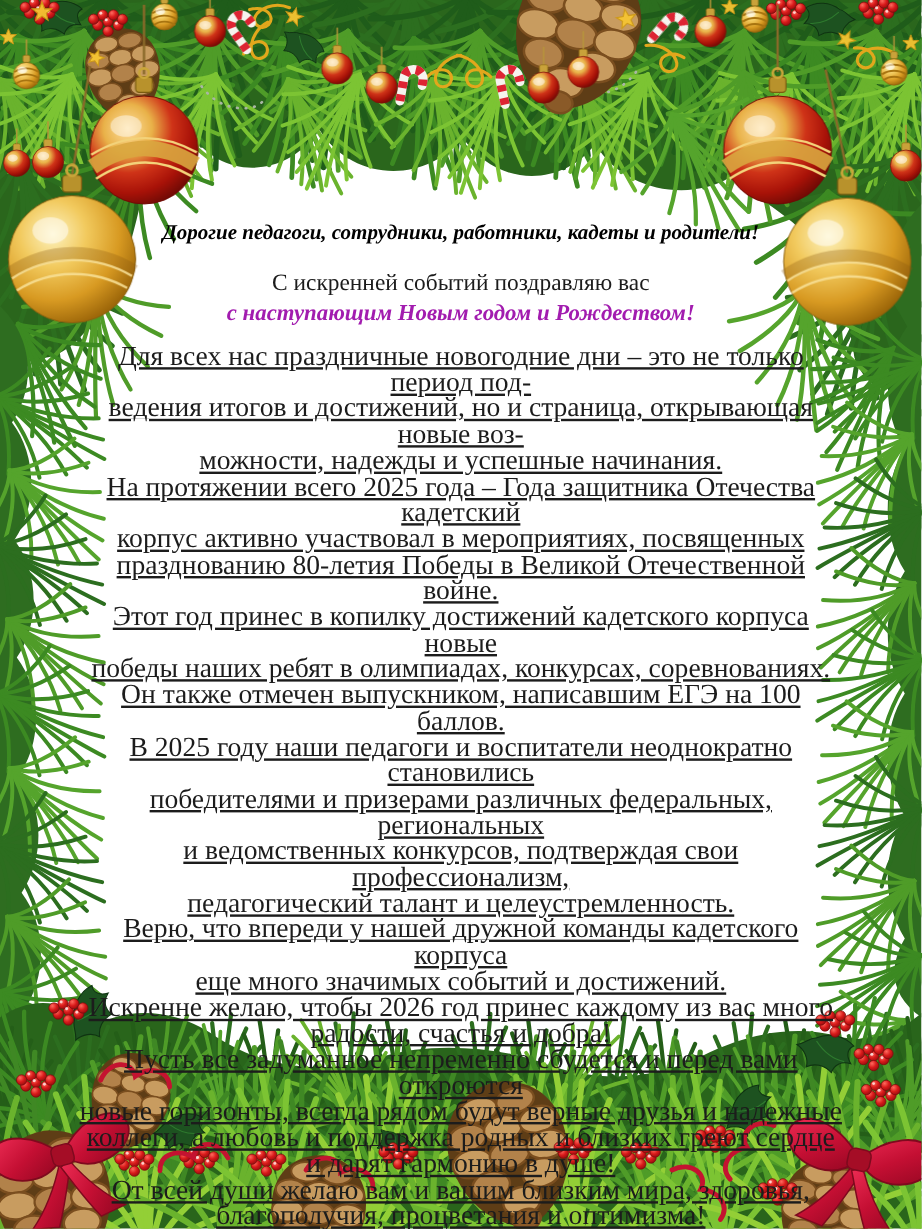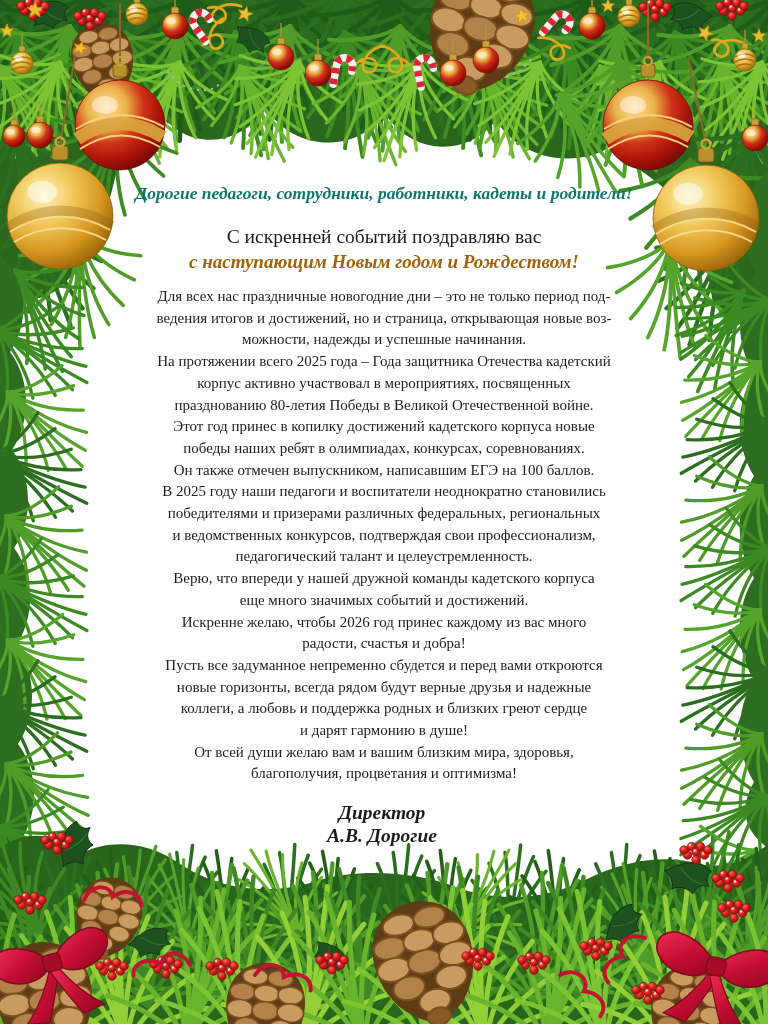--- a/index.html
+++ b/index.html
@@ -6,29 +6,29 @@
   .page{
     position:relative;width:768px;height:1024px;background:#ffffff;
     overflow:hidden;font-family:"Liberation Serif","DejaVu Serif",serif;
   }
   .decor{position:absolute;left:0;top:0;width:768px;height:1024px;pointer-events:none;}
   .content{
     position:absolute;left:64px;top:183px;width:640px;text-align:center;color:#1c1c1c;
   }
   .heading{
     margin:0;font-size:17.5px;line-height:20px;font-weight:bold;font-style:italic;
-    color:#0f766e;
+    color:#000000;
   }
   .salutation1{margin:22px 0 0 0;font-size:19.5px;line-height:23px;}
   .salutation2{
     margin:2px 0 0 0;font-size:19px;line-height:23px;font-weight:bold;font-style:italic;
-    color:#a16207;
+    color:#a21caf;
   }
   .body-text{
-    margin:13px 0 16px 0;font-size:15px;line-height:21.7px;white-space:pre-line;
+    margin:13px 0 16px 0;font-size:23px;line-height:21.7px;white-space:pre-line;text-decoration:underline;
   }
   .signature{
     display:flex;justify-content:space-between;margin-top:16px;
     padding:0 40px 0 36px;font-size:19.5px;line-height:23px;
     font-weight:bold;font-style:italic;flex-direction:column;
   }
 </style>
 </head>
 <body>
 

